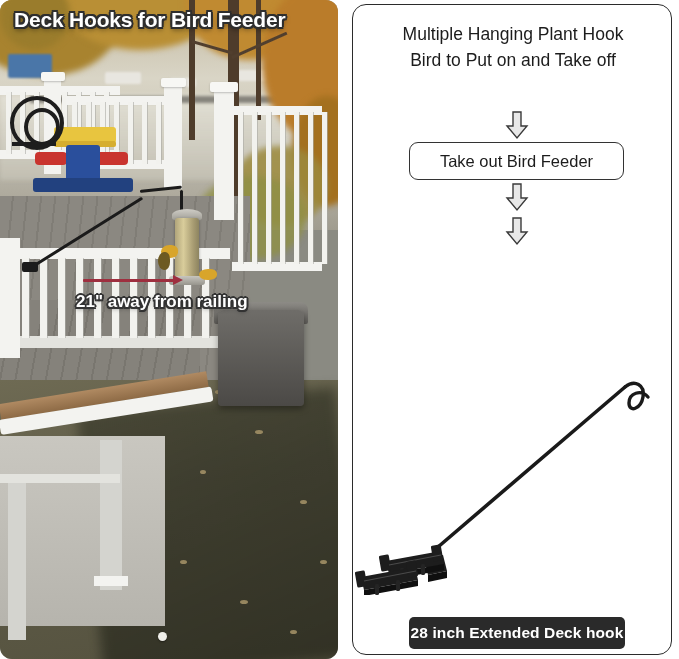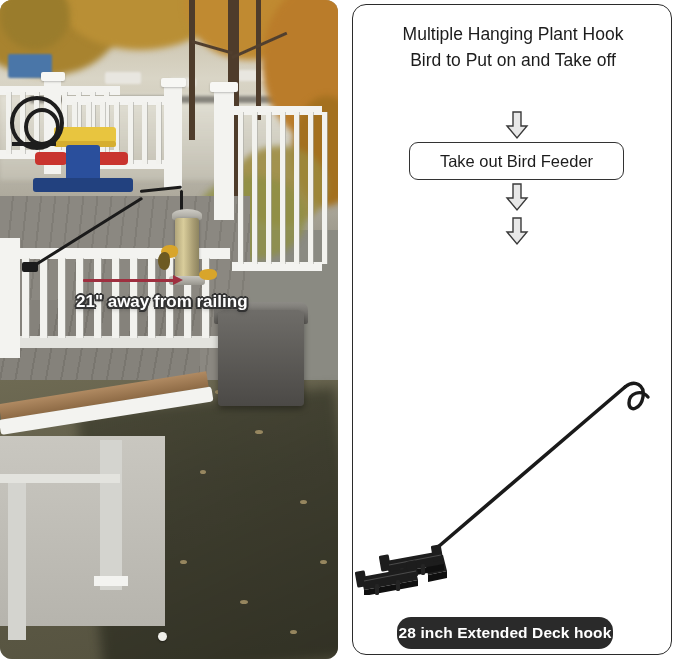--- a/index.html
+++ b/index.html
@@ -334,24 +334,24 @@
   
   .product {
     position: absolute;
     left: 0; top: 360px;
     width: 320px; height: 230px;
   }
   .product svg { display: block; }
 
   .product-label {
     position: absolute;
-    left: 44px; top: 612px;
+    left: 56px; top: 612px;
     width: 216px; height: 32px;
     background: #2a2a2a;
-    border-radius: 14px;
+    border-radius: 5px;
     display: flex;
     align-items: center;
     justify-content: center;
     text-align: right;
   }
   .product-label-text {
     color: #ffffff;
     font-size: 15.5px;
     font-weight: bold;
     letter-spacing: .1px;
@@ -492,20 +492,21 @@
       <div class="skirting" style="left:0px;top:436px;width:165px;height:190px;"></div>
       <div class="rail-block shade2" style="left:100px;top:440px;width:22px;height:150px;"></div>
       <div class="rail-block" style="left:94px;top:576px;width:34px;height:10px;"></div>
       <div class="rail-block shade2" style="left:8px;top:480px;width:18px;height:160px;"></div>
       <div class="rail-block shade" style="left:0px;top:474px;width:120px;height:9px;"></div>
 
       <div class="arrow-line"></div>
       <div class="arrow-head"></div>
       <div class="measure-note">21" away from railing</div>
 
+      <div class="photo-title">Deck Hooks for Bird Feeder</div>
     </div>
   </div>
 
   <div class="info-panel">
 
     <div class="info-heading">
       <span>Multiple Hanging Plant Hook</span>
       <span>Bird to Put on and Take off</span>
     </div>
 

